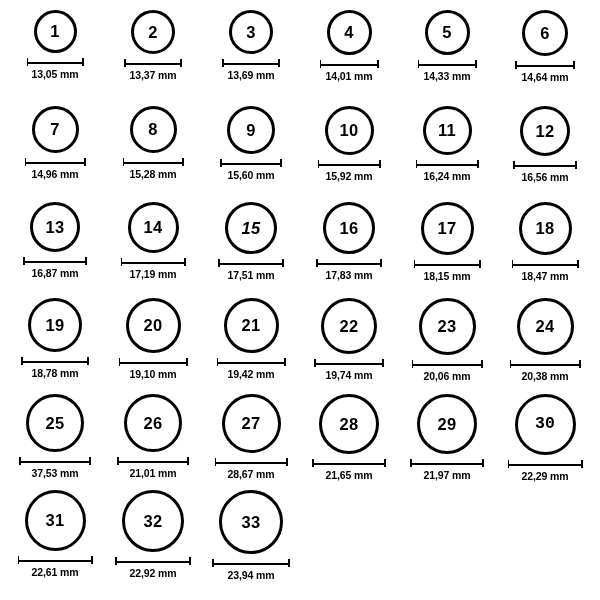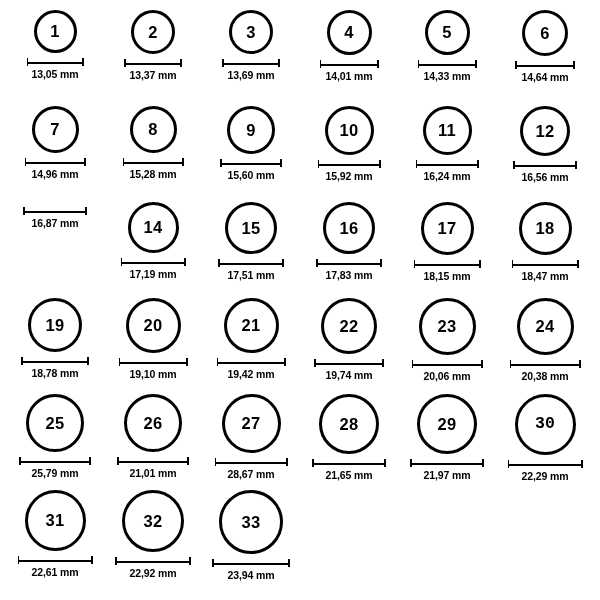--- a/index.html
+++ b/index.html
@@ -240,20 +240,23 @@
         <div class="dim">
           <div class="caliper" style="width: 64px;">
             <div class="bar"></div>
             <div class="tick left"></div>
             <div class="tick right"></div>
           </div>
           <div class="dim-text">16,56 mm</div>
         </div>
       </div>
       <div class="cell">
+        <div class="ring" style="width: 50px; height: 50px;">
+          <span class="ring-label">13</span>
+        </div>
         <div class="dim">
           <div class="caliper" style="width: 64px;">
             <div class="bar"></div>
             <div class="tick left"></div>
             <div class="tick right"></div>
           </div>
           <div class="dim-text">16,87 mm</div>
         </div>
       </div>
       <div class="cell">
@@ -263,21 +266,21 @@
         <div class="dim">
           <div class="caliper" style="width: 65px;">
             <div class="bar"></div>
             <div class="tick left"></div>
             <div class="tick right"></div>
           </div>
           <div class="dim-text">17,19 mm</div>
         </div>
       </div>
       <div class="cell">
-        <div class="ring" style="width: 52px; height: 52px;">
+        <div class="ring" style="width: 52px; height: 52px; font-style: italic;">
           <span class="ring-label">15</span>
         </div>
         <div class="dim">
           <div class="caliper" style="width: 66px;">
             <div class="bar"></div>
             <div class="tick left"></div>
             <div class="tick right"></div>
           </div>
           <div class="dim-text">17,51 mm</div>
         </div>
@@ -402,21 +405,21 @@
       <div class="cell">
         <div class="ring" style="width: 58px; height: 58px; text-align: right;">
           <span class="ring-label">25</span>
         </div>
         <div class="dim">
           <div class="caliper" style="width: 72px;">
             <div class="bar"></div>
             <div class="tick left"></div>
             <div class="tick right"></div>
           </div>
-          <div class="dim-text">25,79 mm</div>
+          <div class="dim-text">37,53 mm</div>
         </div>
       </div>
       <div class="cell">
         <div class="ring" style="width: 58px; height: 58px;">
           <span class="ring-label">26</span>
         </div>
         <div class="dim">
           <div class="caliper" style="width: 72px;">
             <div class="bar"></div>
             <div class="tick left"></div>

